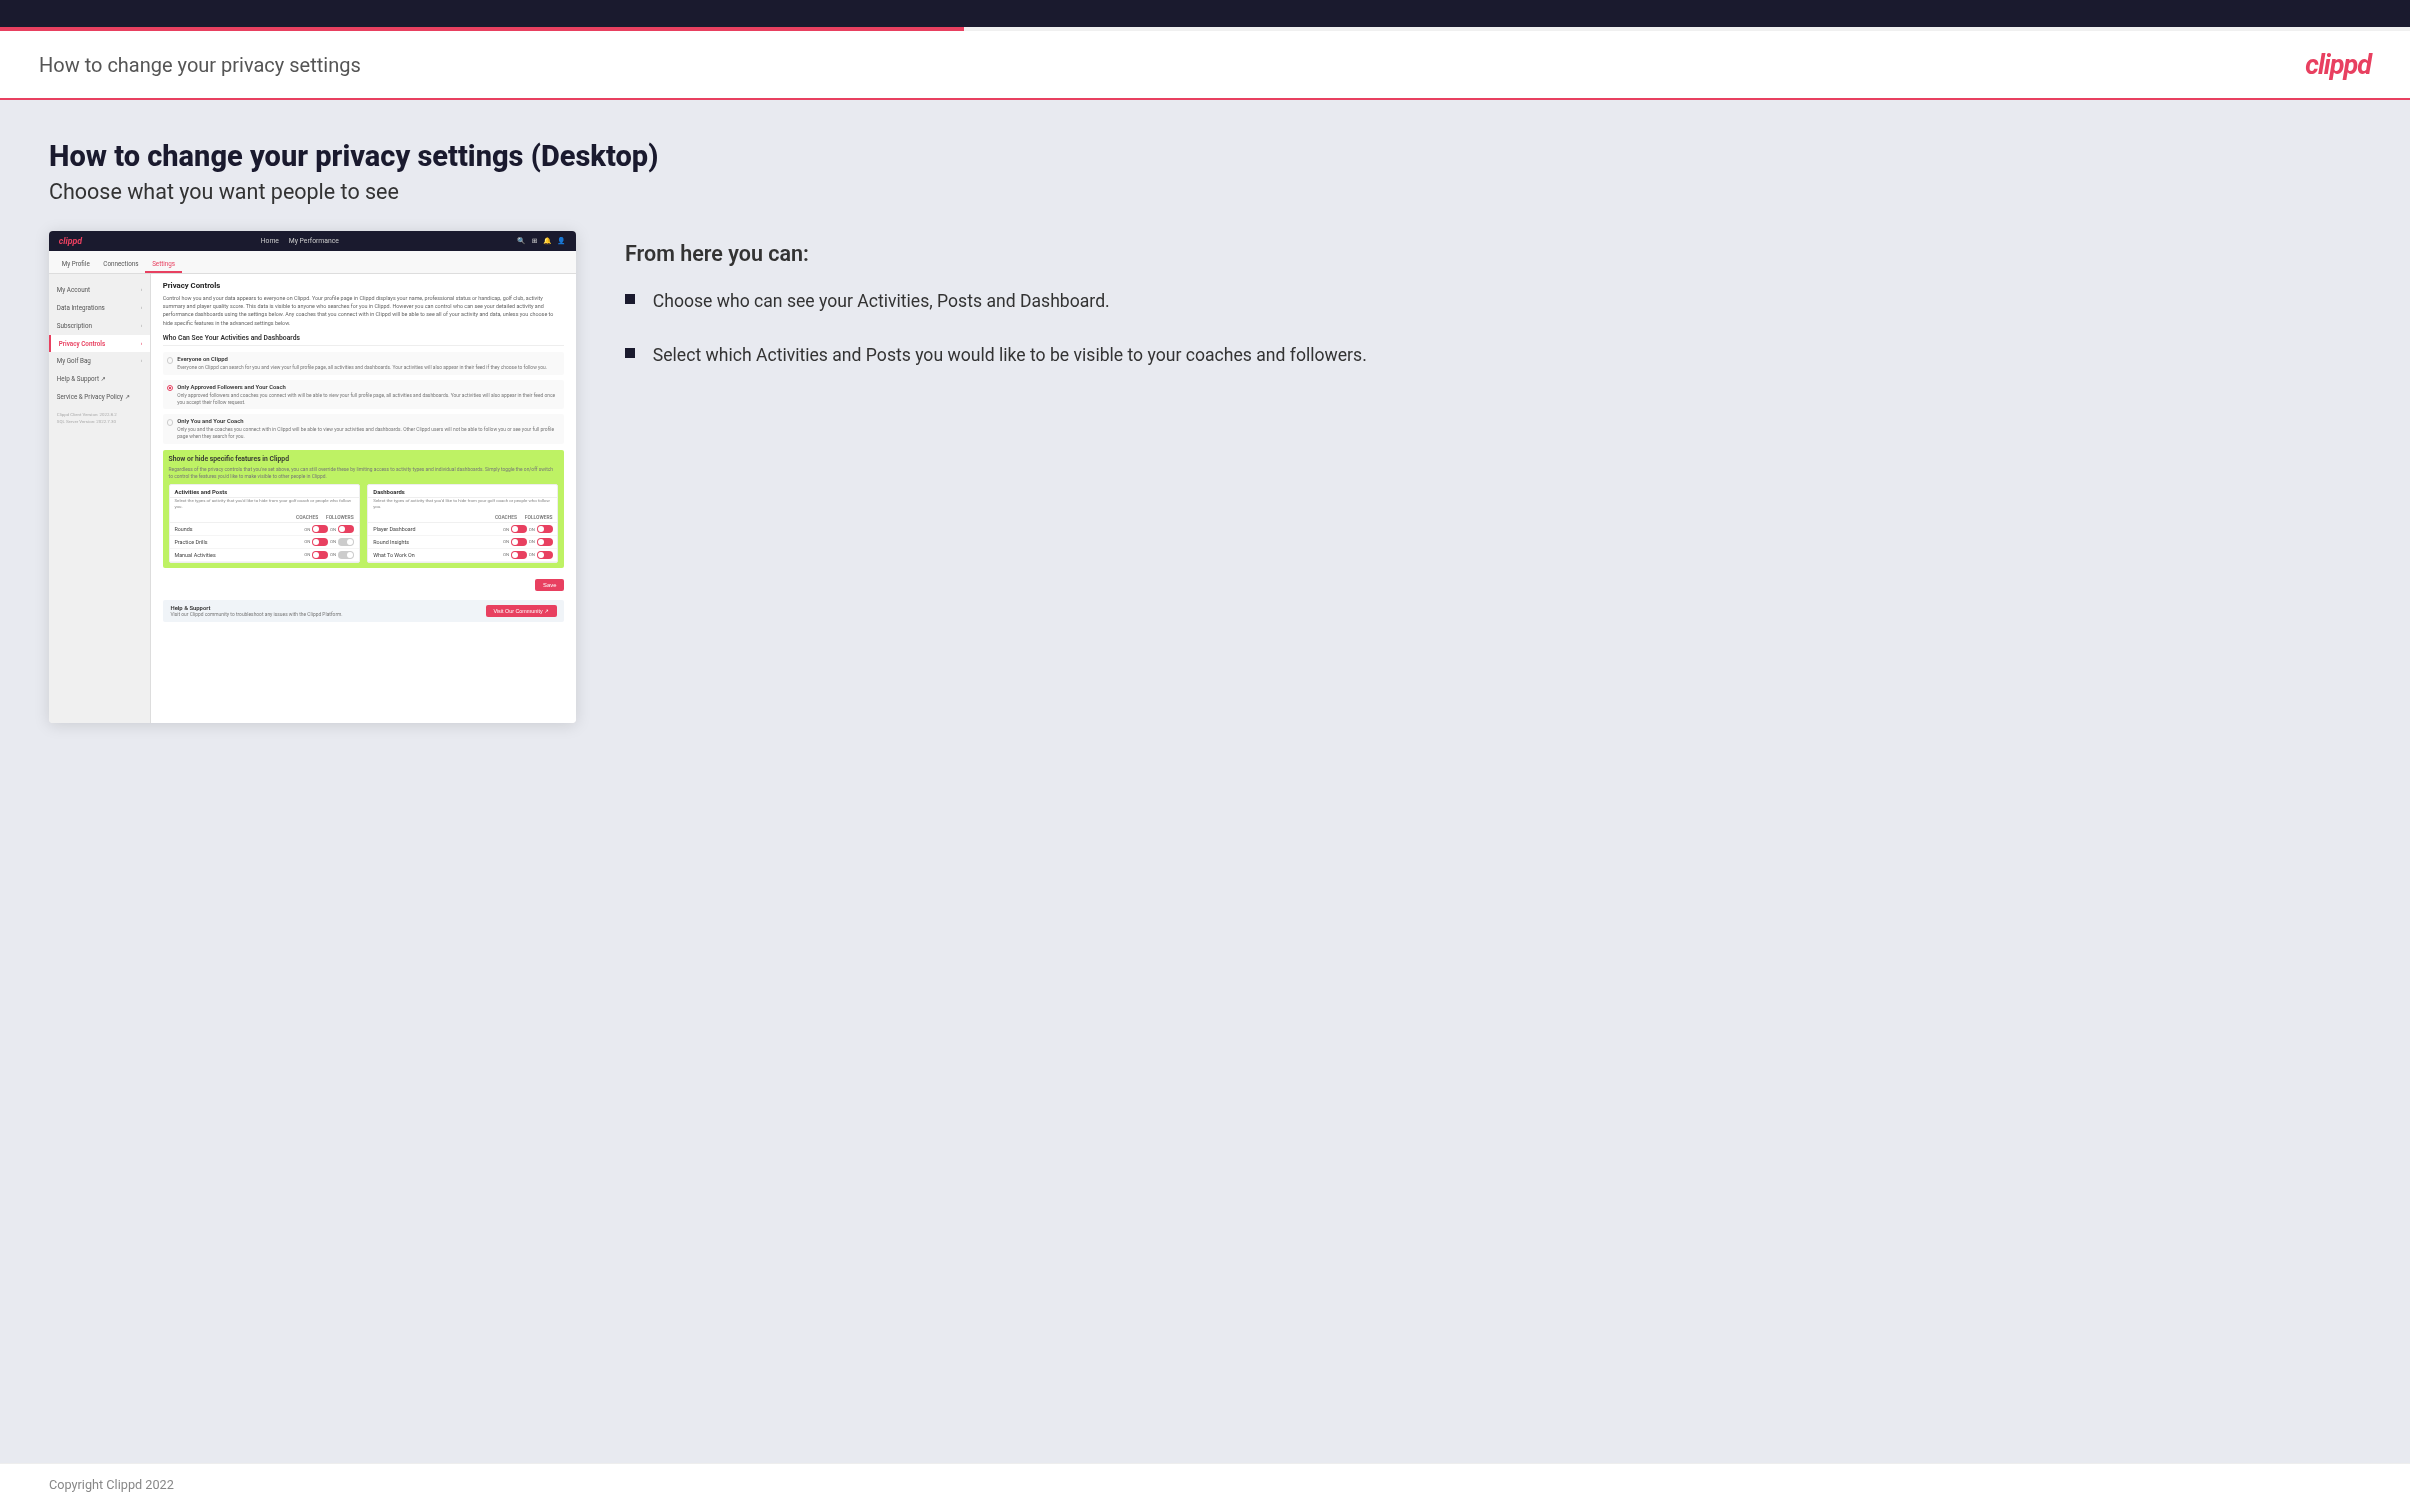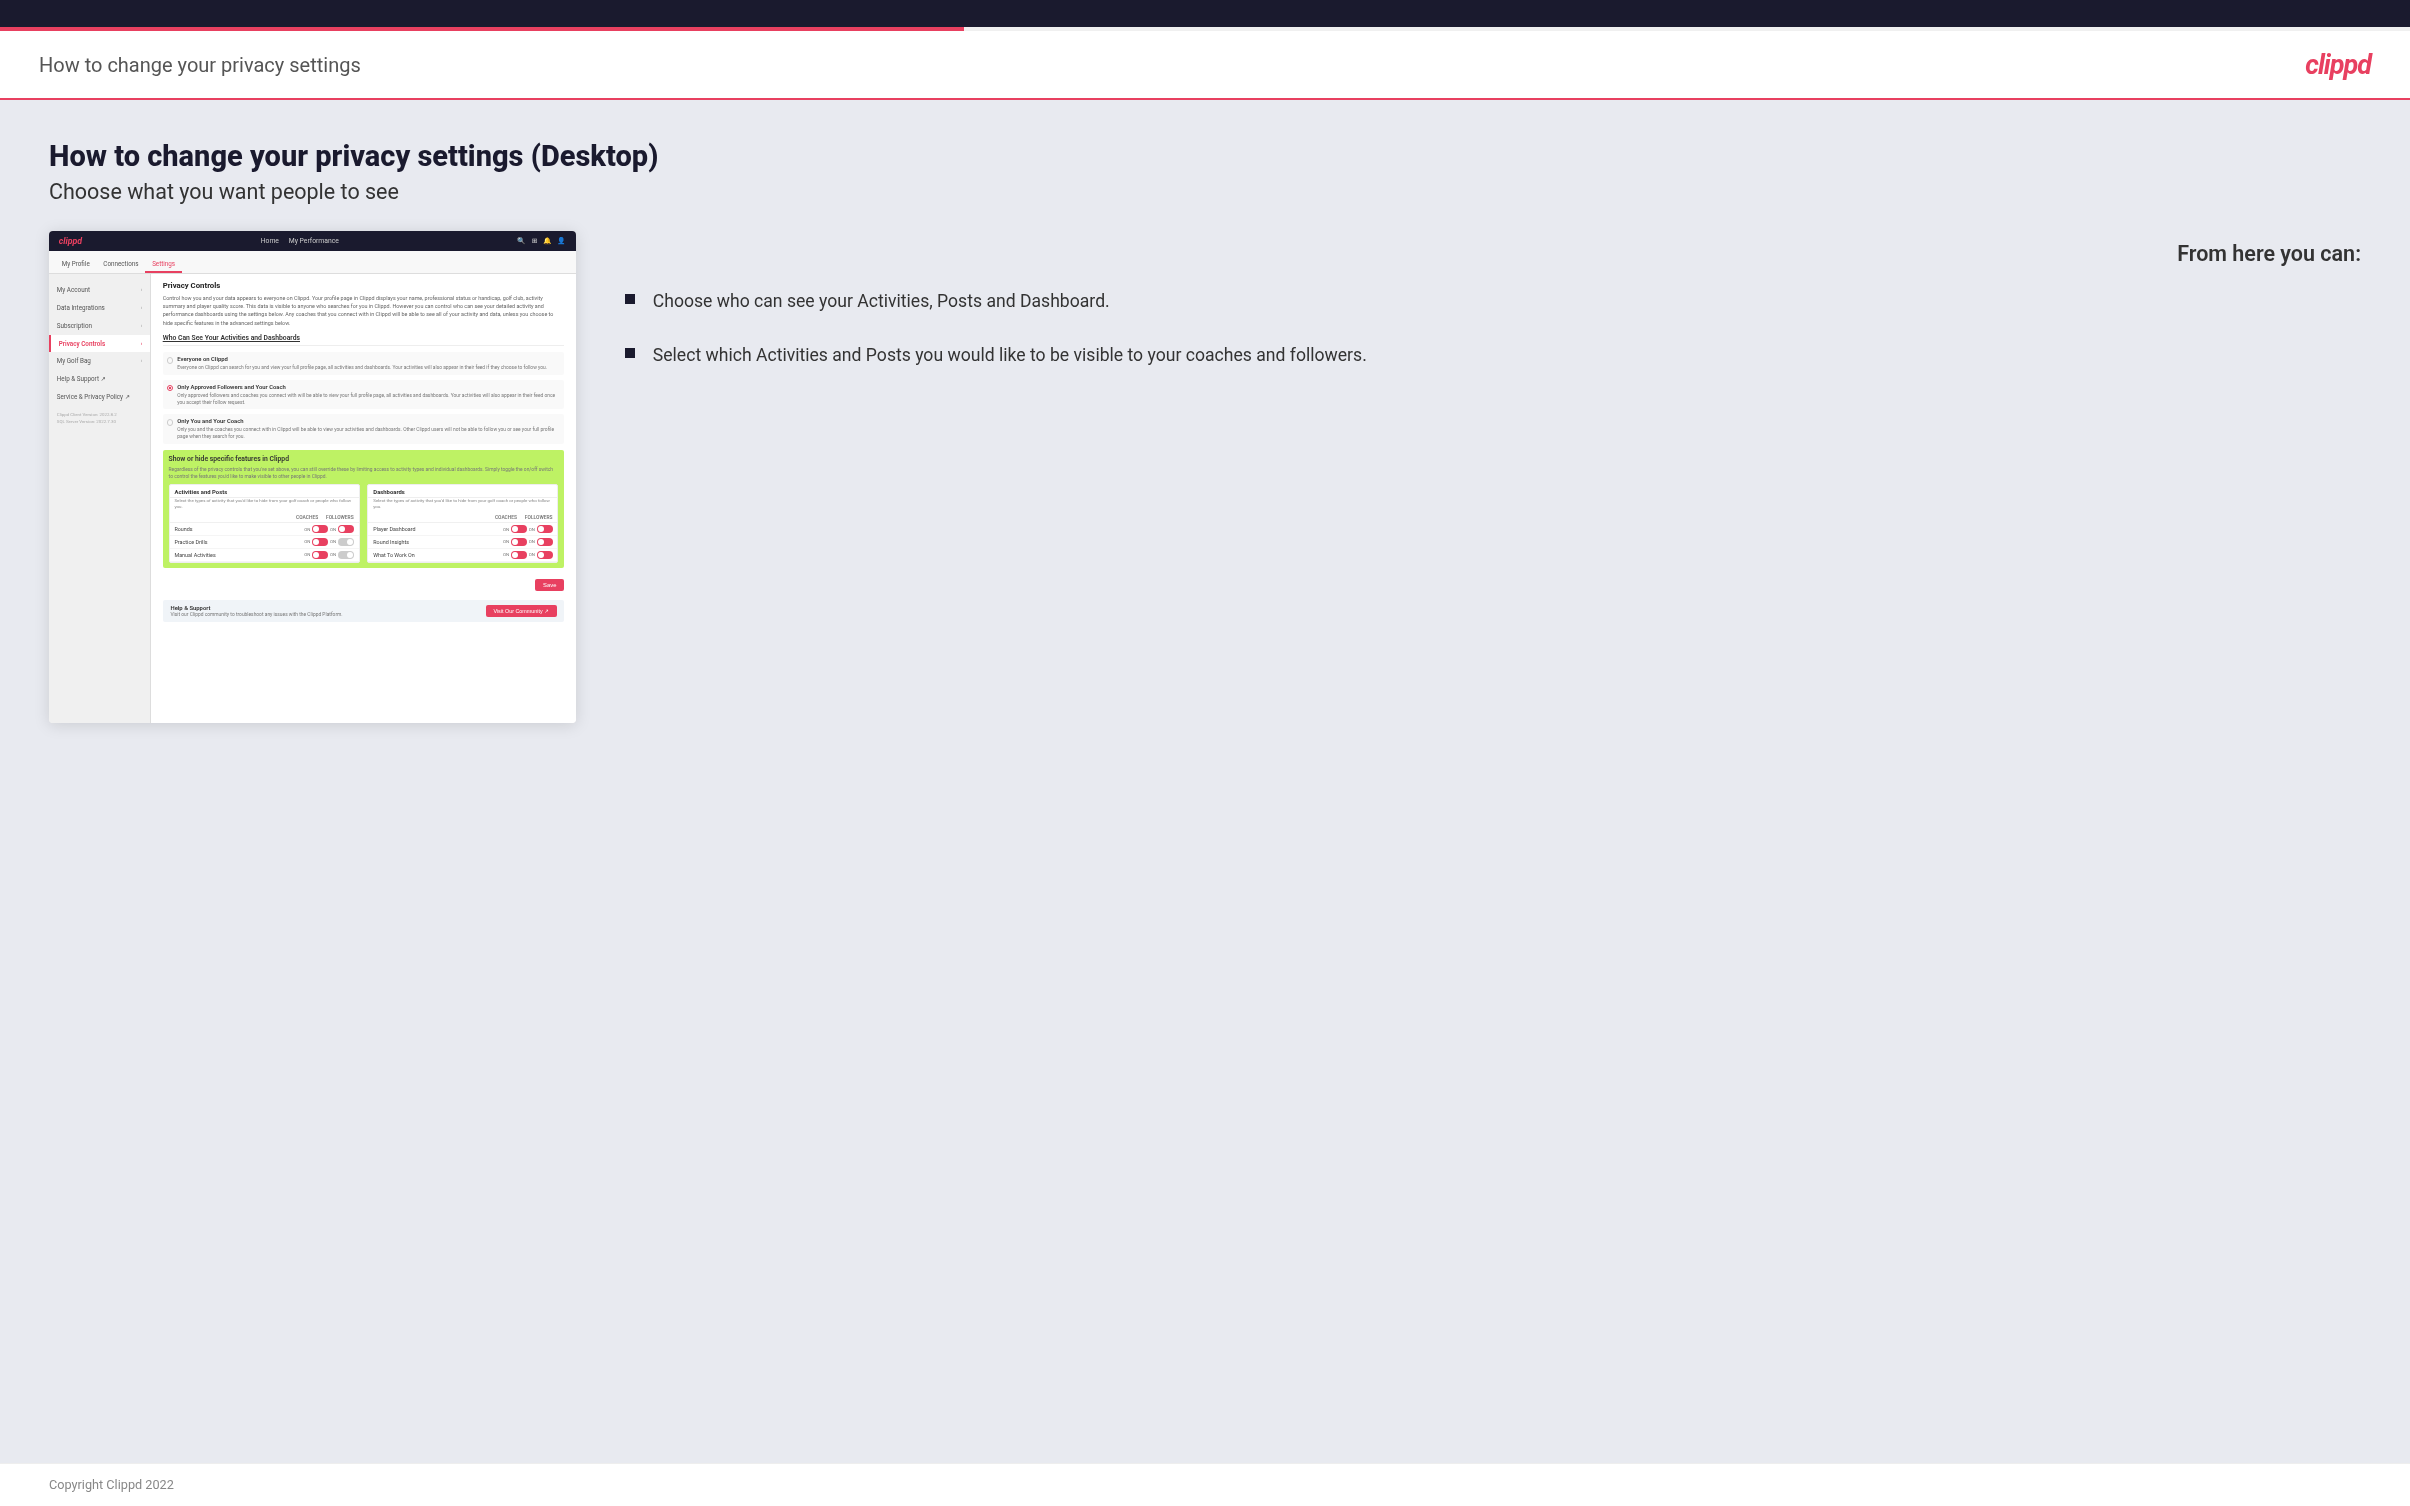--- a/index.html
+++ b/index.html
@@ -174,21 +174,20 @@
       margin-bottom: 7.8px;
       line-height: 1.5;
     }
     .mockup-subsection-title {
       font-size: 6.8px;
       font-weight: 600;
       color: #333;
       margin-bottom: 5.9px;
       border-bottom: 1px solid #eee;
       padding-bottom: 2.9px;
-      text-decoration: underline;
     }
     .mockup-radio-group { margin-bottom: 5.9px; }
     .mockup-radio-item {
       display: flex;
       align-items: flex-start;
       gap: 3.9px;
       margin-bottom: 4.9px;
       padding: 3.9px;
       background: #f9f9f9;
       border-radius: 2px;
@@ -348,21 +347,20 @@
       padding: 4.9px 7.8px;
       font-size: 4.4px;
       color: #aaa;
       margin-top: auto;
       line-height: 1.6;
     }
     
     .right-panel {
       flex: 1;
       padding-top: 9.8px;
-      text-align: right;
     }
     .from-here-title {
       font-size: 21.5px;
       font-weight: 600;
       color: #333;
       margin-bottom: 23.4px;
     }
     .bullet-list {
       list-style: none;
       display: flex;

